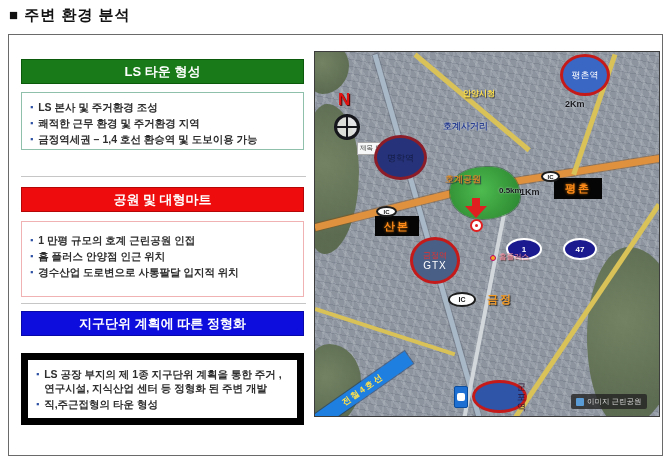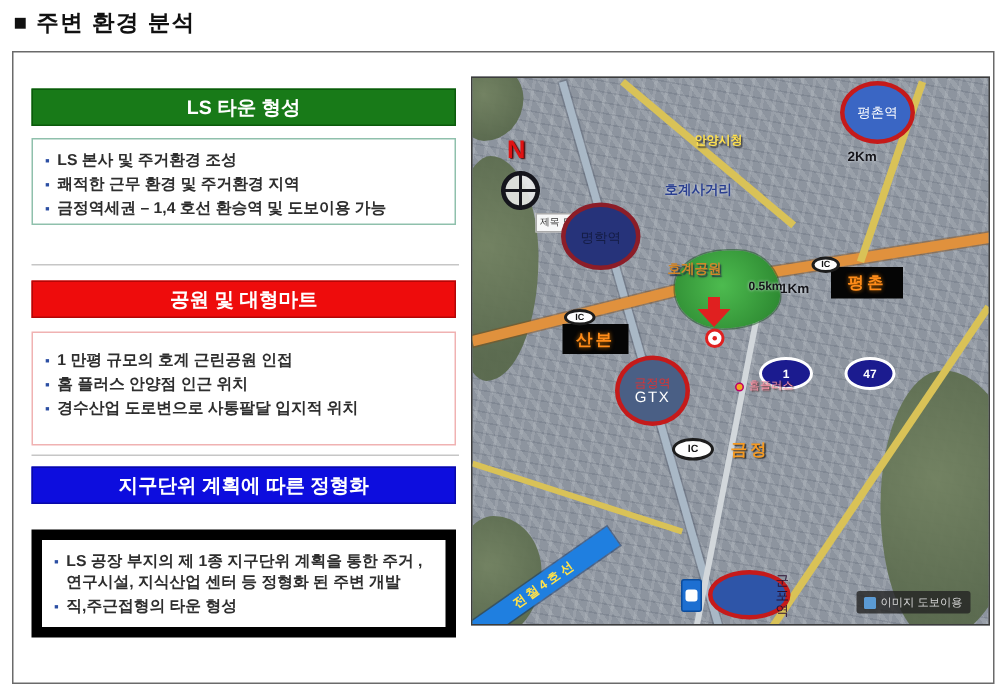--- a/index.html
+++ b/index.html
@@ -240,17 +240,17 @@
     <div class="dist d1">1Km</div>
     <div class="dist d05">0.5km</div>
 
     <div class="homeplus-dot"></div>
     <div class="homeplus-label">홈플러스</div>
 
     <div class="ribbon">전철4호선</div>
 
     <div class="watermark">
       <span class="wm-icon"></span>
-      <span class="wm-text">이미지 도보이용</span>
+      <span class="wm-text">이미지 근린공원</span>
     </div>
 
   </div>
 </div>
 
 </body></html>

